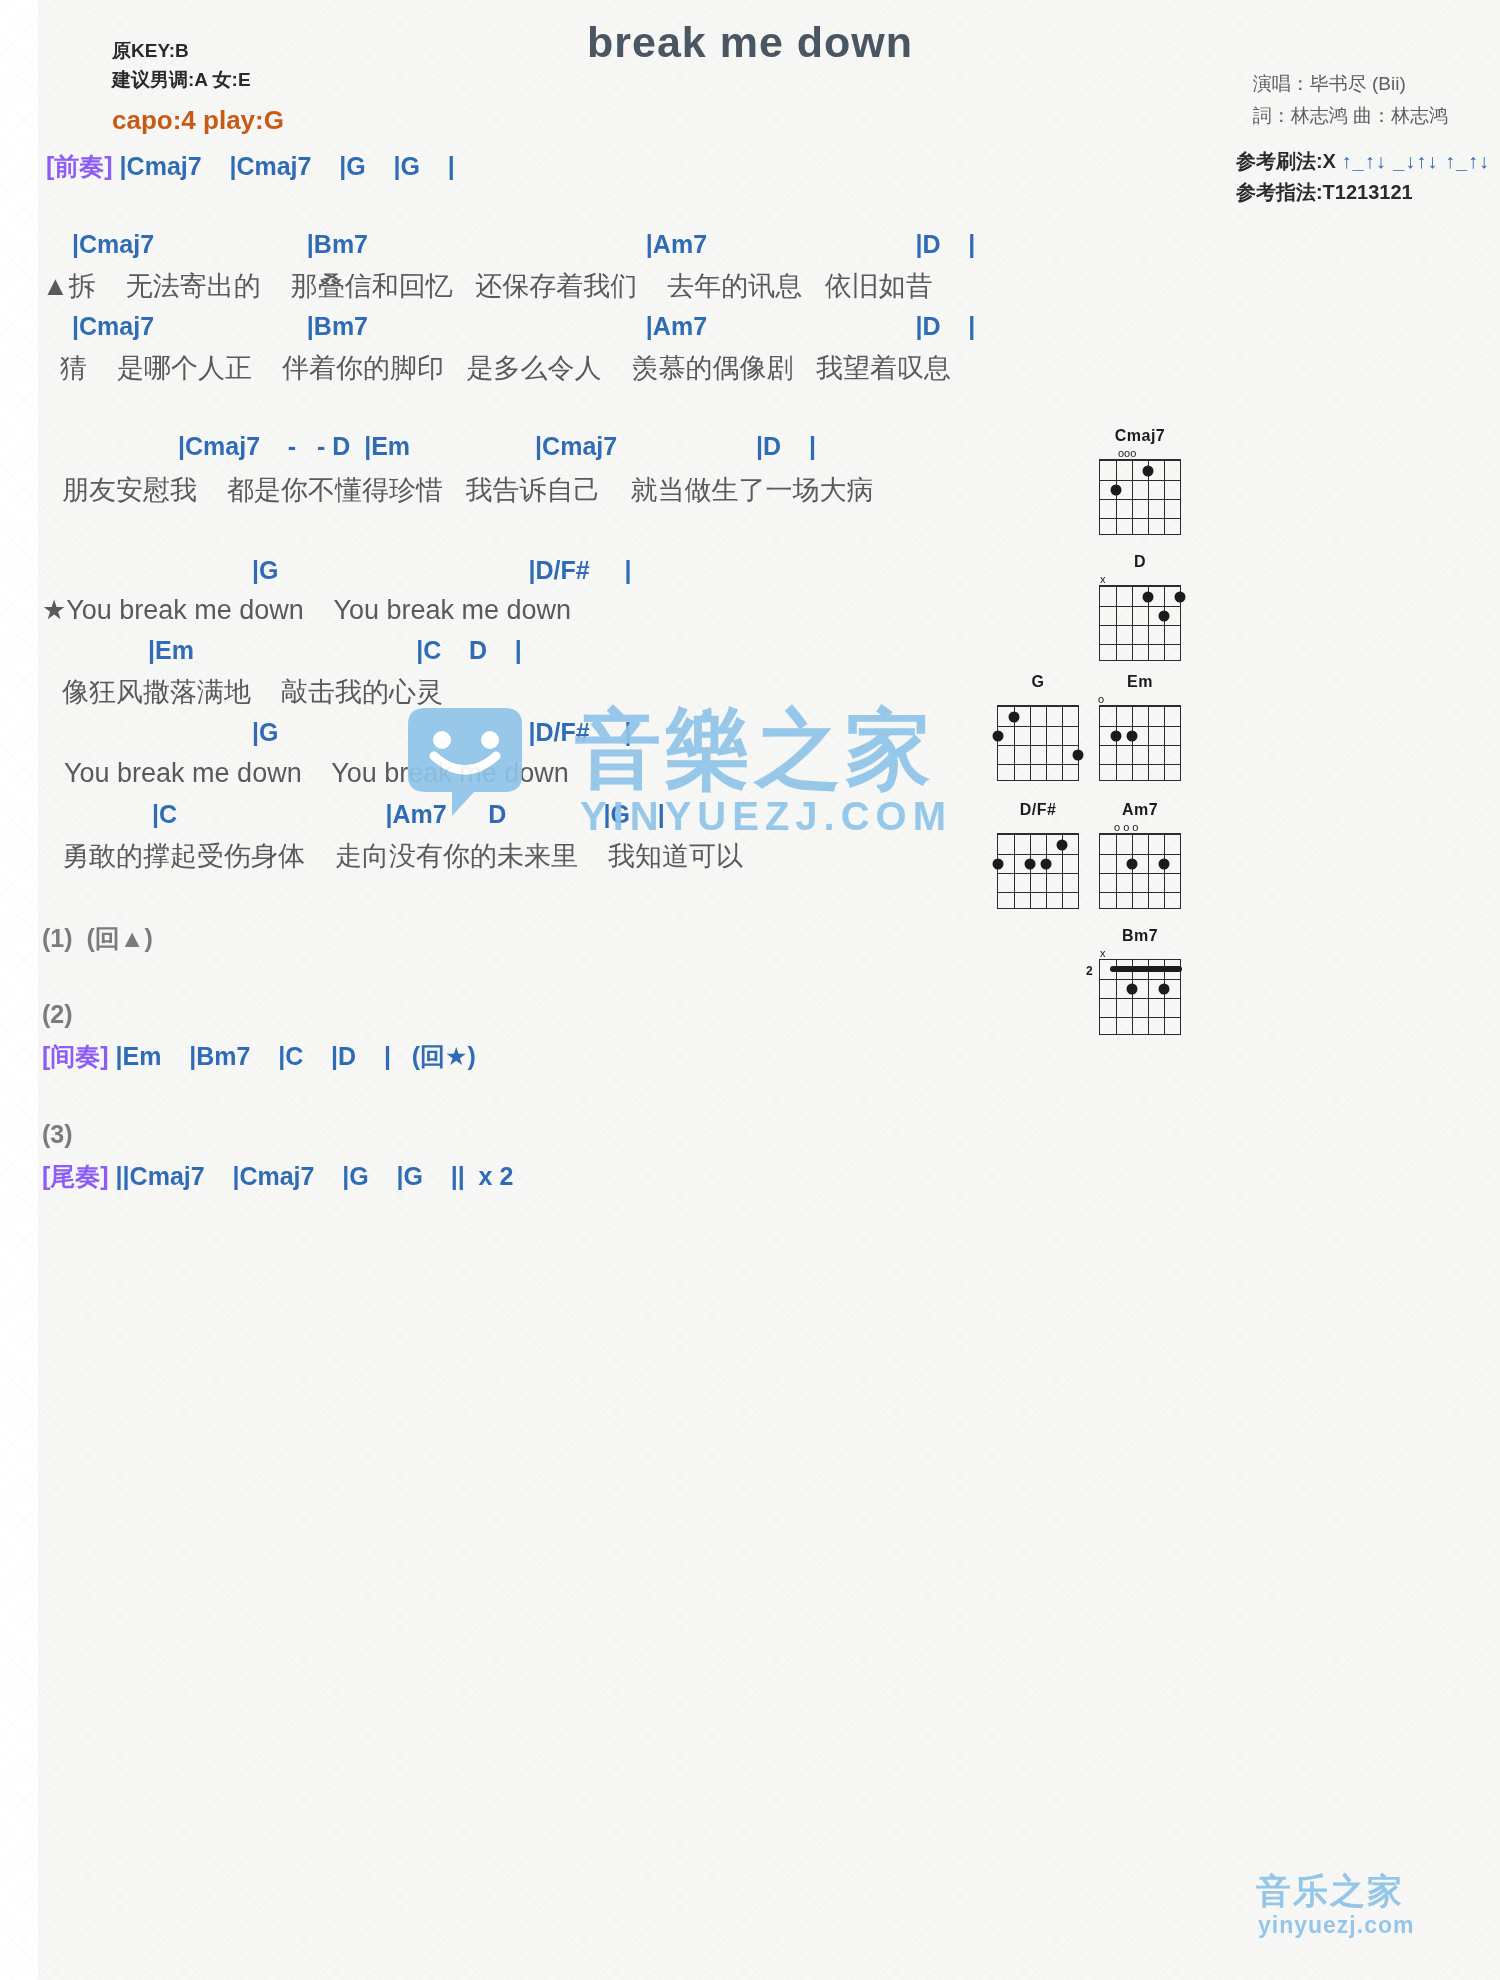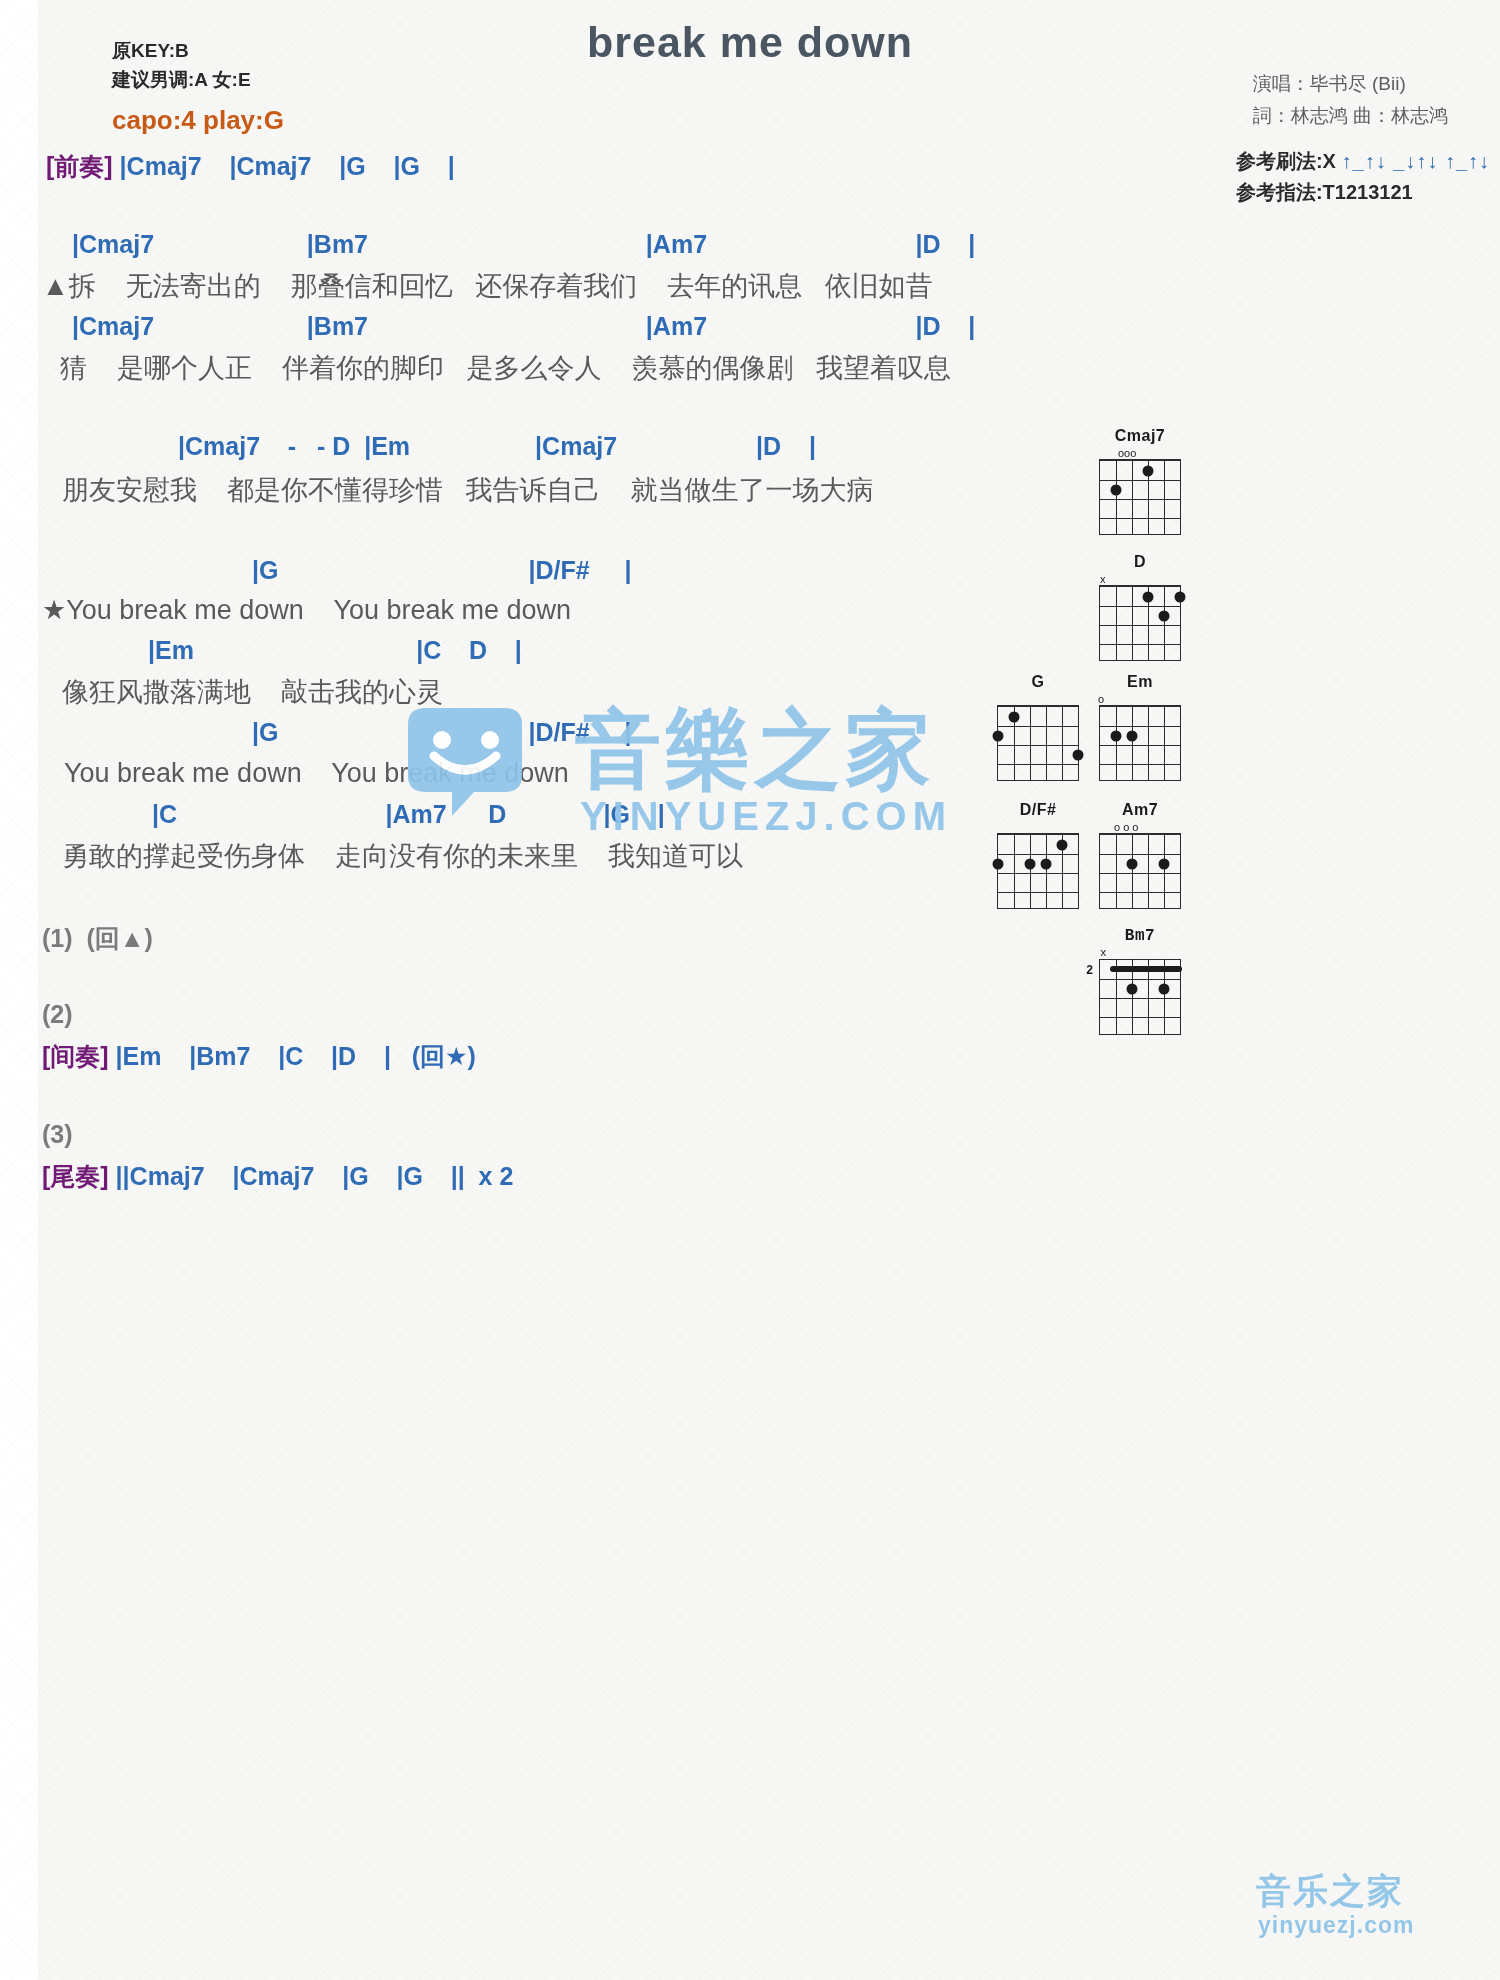--- a/index.html
+++ b/index.html
@@ -38,21 +38,21 @@
 
   #pattern-block{position:absolute;right:10px;top:146px;text-align:left;line-height:1.55;}
   #pattern-block .p{font-size:20px;color:#2b2b2b;font-weight:bold;white-space:nowrap;}
   #pattern-block .p .arrows{color:#2f6cb5;letter-spacing:1px;}
 
   
   .row{position:absolute;white-space:pre;}
   .chord-row{font-size:25px;font-weight:bold;}
   .lyric-row{font-size:27px;color:#5a5a5a;}
   .section-row{font-size:25px;font-weight:bold;}
-  .label{color:#701a75;font-weight:bold;}
+  .label{color:#8b5cf6;font-weight:bold;}
   .marker{color:#7b7b7b;font-weight:bold;}
 
   
   .cd{position:absolute;width:92px;margin-top:25px;}
   .cd .cd-name{
     text-align:center;font-size:16px;font-weight:bold;color:#1b1b1b;
     margin-bottom:3px;letter-spacing:0.5px;height:18px;
   }
   .cd .cd-open{height:11px;position:relative;}
   .cd .cd-open span{
@@ -262,21 +262,21 @@
       <div class="v" style="left:48px;"></div>
         <div class="v" style="left:64px;"></div>
       <div class="h" style="top:19px;"></div>
         <div class="h" style="top:38px;"></div>
         <div class="h" style="top:57px;"></div>
       <div class="dot" style="left:32px;top:29px;"></div>
       <div class="dot" style="left:64px;top:29px;"></div>
     </div>
   </div>
 
-  <div class="cd" style="left:1094px;top:902px;font-family:Liberation Mono, monospace;">
+  <div class="cd" style="left:1094px;top:902px;">
     <div class="cd-name">Bm7</div>
     <div class="cd-open">
         <span style="left:6px;">x</span>
       </div>
     <div class="grid barre">
       <div class="fretnum" style="top:4px;">2</div>
       <div class="v" style="left:16px;"></div>
         <div class="v" style="left:32px;"></div>
       <div class="v" style="left:48px;"></div>
         <div class="v" style="left:64px;"></div>

